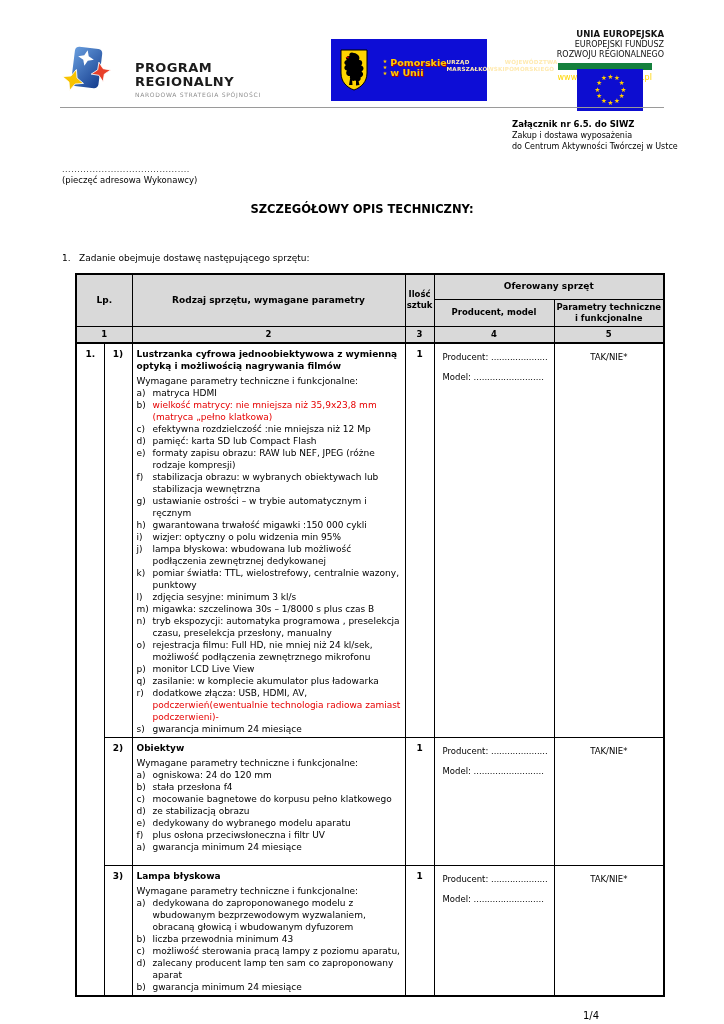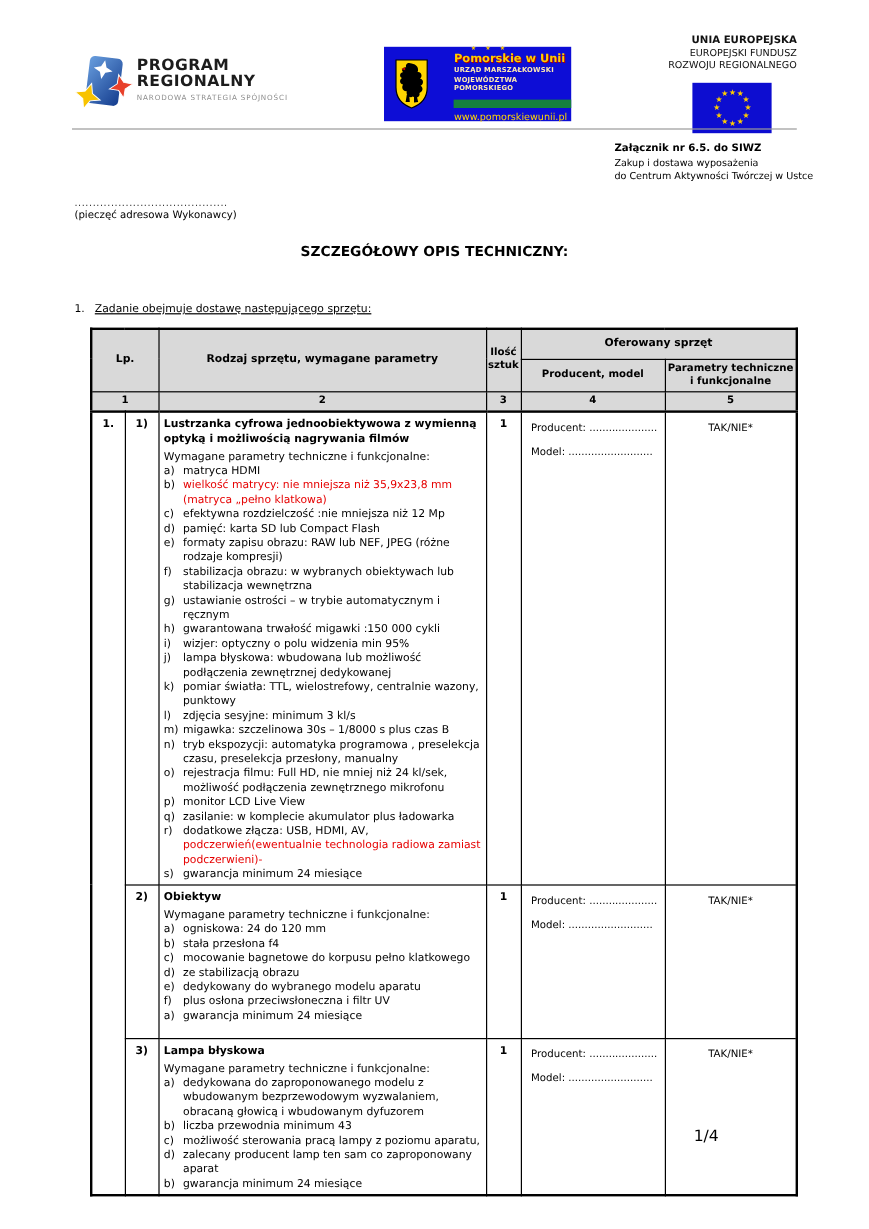--- a/index.html
+++ b/index.html
@@ -5,28 +5,28 @@
   html,body { margin:0; padding:0; background:#fff; }
   .page {
     position:relative; width:724px; height:1024px; background:#ffffff;
     font-family:"DejaVu Sans","Liberation Sans",sans-serif; color:#000; overflow:hidden;
   }
 
   
   .logos { position:absolute; top:36px; left:60px; width:604px; height:68px;
            display:flex; align-items:center; justify-content:space-between; }
 
-  .logo-nss { display:flex; align-items:flex-start; gap:0; }
+  .logo-nss { display:flex; align-items:flex-end; gap:21px; }
   .nss-text { padding-top:6px; }
   .nss-title { font-weight:bold; font-size:13px; line-height:14px; letter-spacing:.4px; color:#1c1c1c; }
   .nss-sub { font-size:6px; color:#8d8d8d; letter-spacing:.7px; margin-top:2px; }
 
   .logo-pom { width:156px; height:62px; background:#0d0dd6; display:flex; align-items:center; padding:0; box-sizing:border-box; }
   .pom-shield { margin-left:9px; flex:0 0 auto; }
-  .pom-text { margin-left:21px; display:flex; flex-direction:column; }
+  .pom-text { margin-left:1px; display:flex; flex-direction:row; }
   .pom-stars { font-size:5px; color:#ffcc00; letter-spacing:3px; margin-bottom:1px; margin-left:14px; }
   .pom-title { font-size:9.5px; font-weight:bold; color:#ffcc00; text-shadow:.8px .8px 0 #b00000; line-height:10px; }
   .pom-org { font-size:5.6px; color:#ffeab0; line-height:7px; letter-spacing:.2px; margin-top:1px; font-weight:bold; }
   .pom-url { font-size:8px; font-weight:normal; color:#ffd500; margin-top:5px; border-top:7px solid #15803d; padding-top:3px; }
 
   .logo-eu { display:flex; align-items:center; gap:8px;flex-direction:column; }
   .eu-text { text-align:right; line-height:10.5px; font-size:8px; color:#111; }
   .eu-title { font-weight:bold; font-size:8.5px; }
   .eu-flag { position:relative; width:66px; height:42px; background:#0d0dd0; flex:0 0 auto; }
   .eu-flag span { position:absolute; color:#ffcc00; font-size:6.5px; transform:translate(-50%,-50%); }
@@ -39,21 +39,21 @@
 
   
   .stamp { position:absolute; left:62px; top:165px; font-size:8.5px; line-height:10px; }
   .stamp .dots { font-size:8px; letter-spacing:.5px; color:#333; }
 
   
   .doc-title { position:absolute; top:201px; left:0; width:724px; text-align:center;
                font-weight:bold; font-size:11.5px; line-height:16px; }
 
   
-  .intro { position:absolute; left:62px; top:253px; font-size:9px;text-decoration:underline; }
+  .intro { position:absolute; left:62px; top:253px; font-size:9px; }
   .intro .num { display:inline-block; width:17px; }
 
   
   .spec-table { position:absolute; left:75px; top:273px; width:588px;
                 border-collapse:collapse; table-layout:fixed; border:2px solid #000; }
   .spec-table th, .spec-table td { border:1px solid #000; padding:0; }
   .spec-table thead th { background:#d9d9d9; font-weight:bold; font-size:9px;
                          text-align:center; vertical-align:middle; line-height:11px; }
   .spec-table thead th.small { font-size:8.5px; }
   tr.numbers td { background:#d9d9d9; font-weight:bold; font-size:8.5px; text-align:center;
@@ -64,21 +64,21 @@
   td.prod-cell { vertical-align:top; padding:8px 2px 0 8px; font-size:8.5px; }
   td.tak-cell { vertical-align:top; text-align:center; padding-top:8px; font-size:8.5px; }
   .item-title { font-weight:bold; line-height:12px; margin-bottom:3px; }
   .item-intro { line-height:12px; }
   .spec { display:flex; line-height:12px; }
   .spec-label { flex:0 0 16px; }
   .spec-text { flex:1; }
   .red { color:#e60000; }
   .model-line { margin-top:10px; }
 
-  .footer { position:absolute; left:75px; top:940px; width:524px; text-align:right; font-size:13px; }
+  .footer { position:absolute; left:75px; top:1010px; width:524px; text-align:right; font-size:10px; }
 </style>
 </head>
 <body>
 
 <div class="page">
 
   <div class="logos">
 
     <div class="logo-nss">
       <svg width="54" height="56" viewBox="0 0 54 56">

